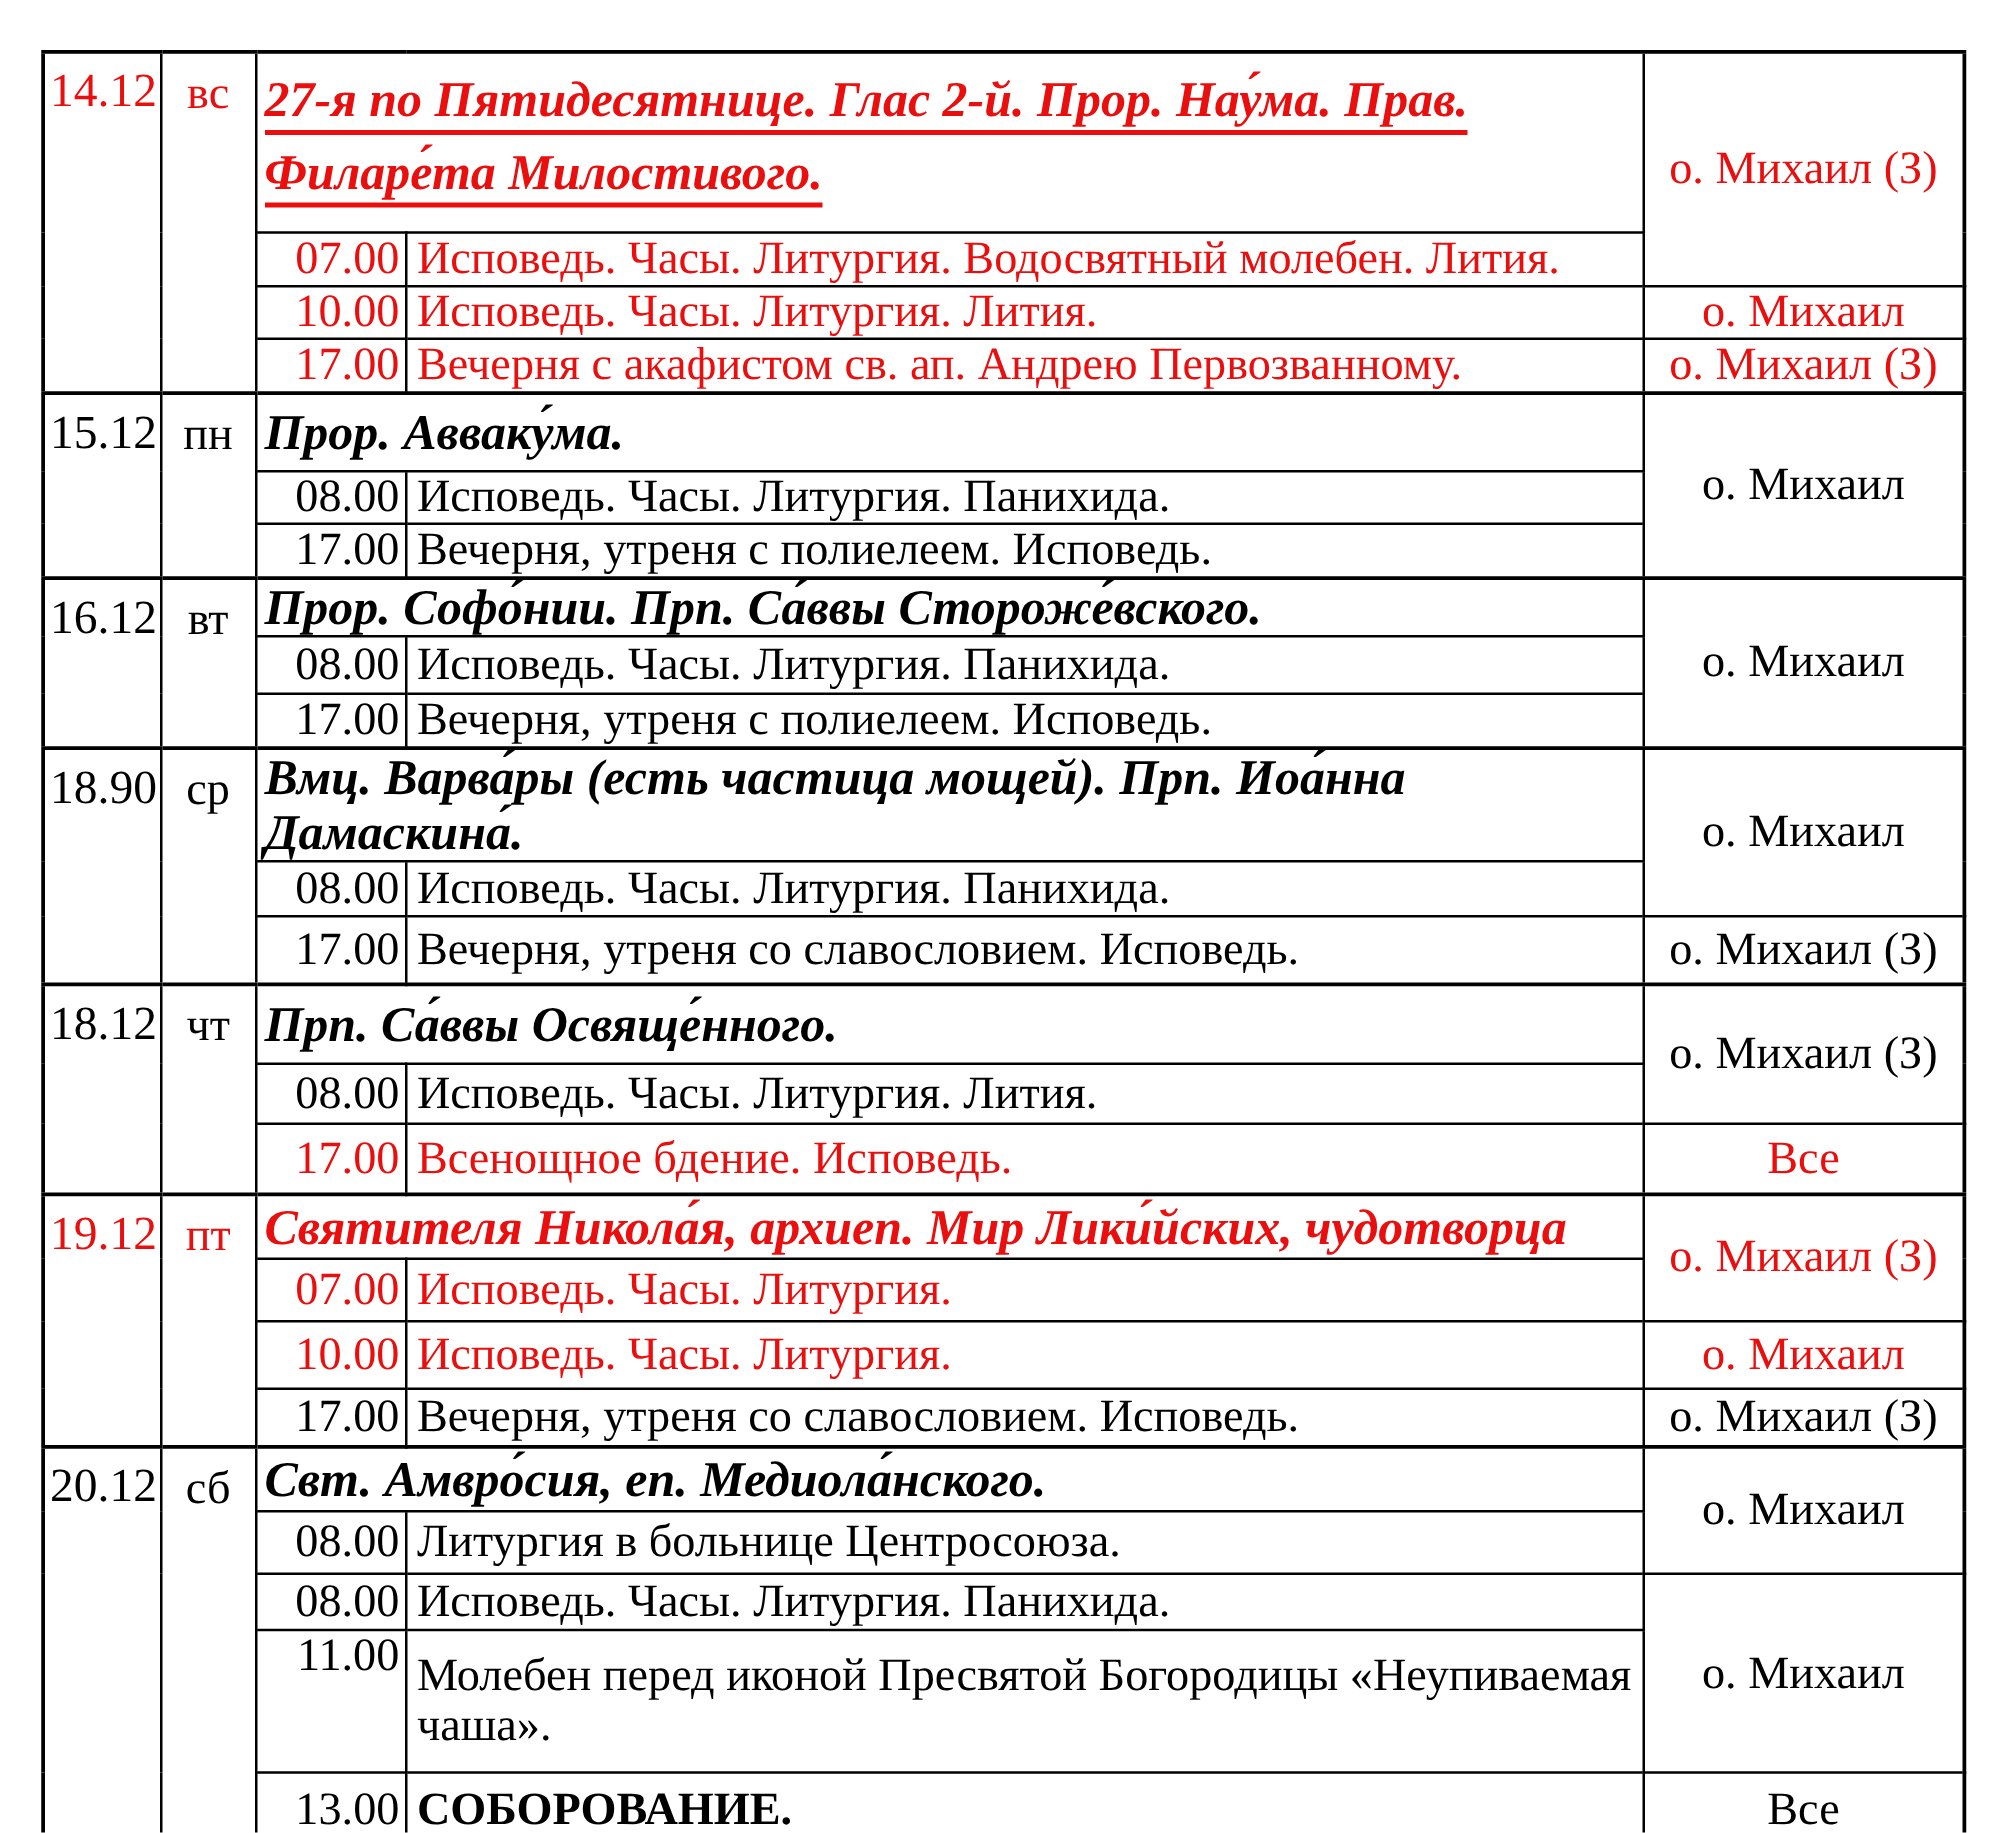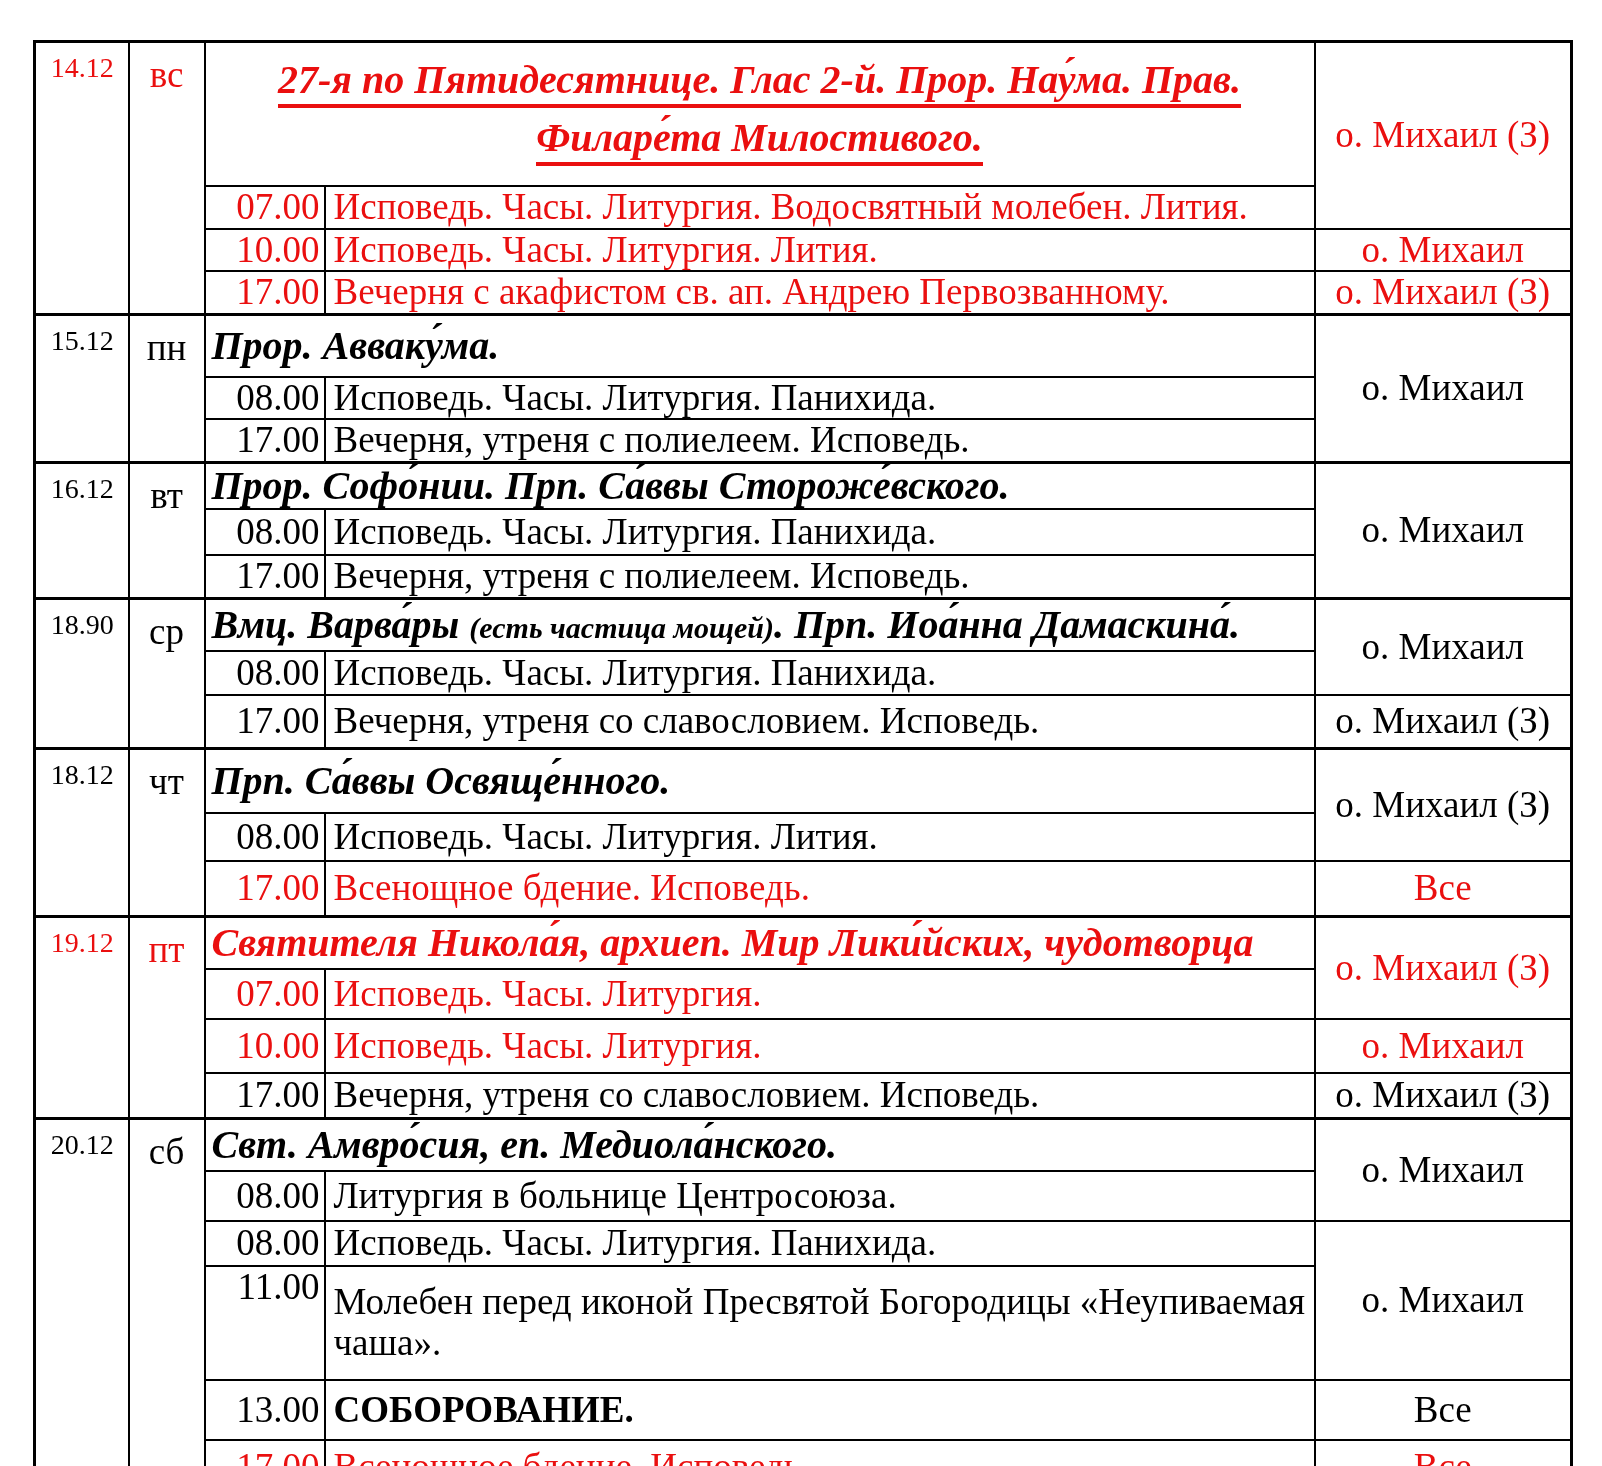--- a/index.html
+++ b/index.html
@@ -11,30 +11,30 @@
   table{
     border-collapse:collapse;table-layout:fixed;width:1537px;
     border:3px solid #000;
   }
   td{
     border:2px solid #000;
     font-size:37px;line-height:1.1;
     padding:0 6px;vertical-align:middle;overflow:hidden;
   }
   tr.bstart td{border-top:3px solid #000;}
-  td.date{vertical-align:top;text-align:center;padding:10px 2px 0 3px;font-size:28px;margin-left:15px;}
+  td.date{vertical-align:top;text-align:right;padding:10px 2px 0 3px;font-size:38px;margin-left:15px;}
   td.day{vertical-align:top;text-align:center;padding-top:12px;font-size:37px;}
   td.title{font-weight:bold;font-style:italic;font-size:40px;padding-left:6px;}
-  td.title .small{font-size:30px;}
+  td.title .small{font-size:40px;}
   td.time{text-align:right;padding:0 4px;}
   td.desc{text-align:left;padding-left:8px;}
   td.priest{text-align:center;}
   .red{color:#ea0f0f;}
   .bold{font-weight:bold;font-style:normal;}
-  td.title.center{text-align:center;padding:8px 6px 14px 6px;}
+  td.title.center{text-align:left;padding:8px 6px 14px 6px;}
   .title-line{line-height:50px;margin:4px 0 8px 0;}
   .u{border-bottom:4px solid currentColor;padding-bottom:2px;}
 </style>
 </head>
 <body>
 
 <div class="sheet">
 <table>
   <colgroup>
     <col style="width:94px">

